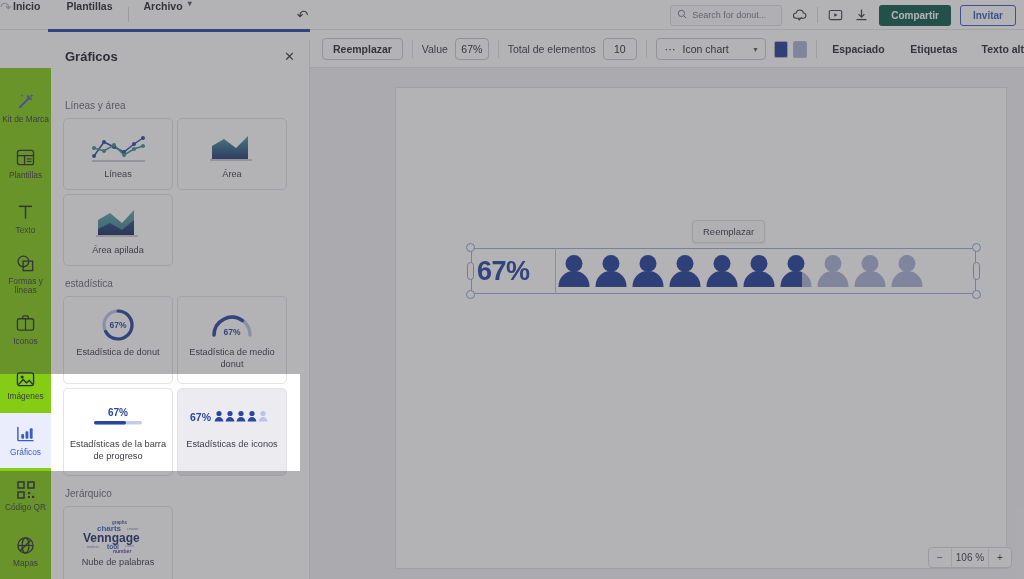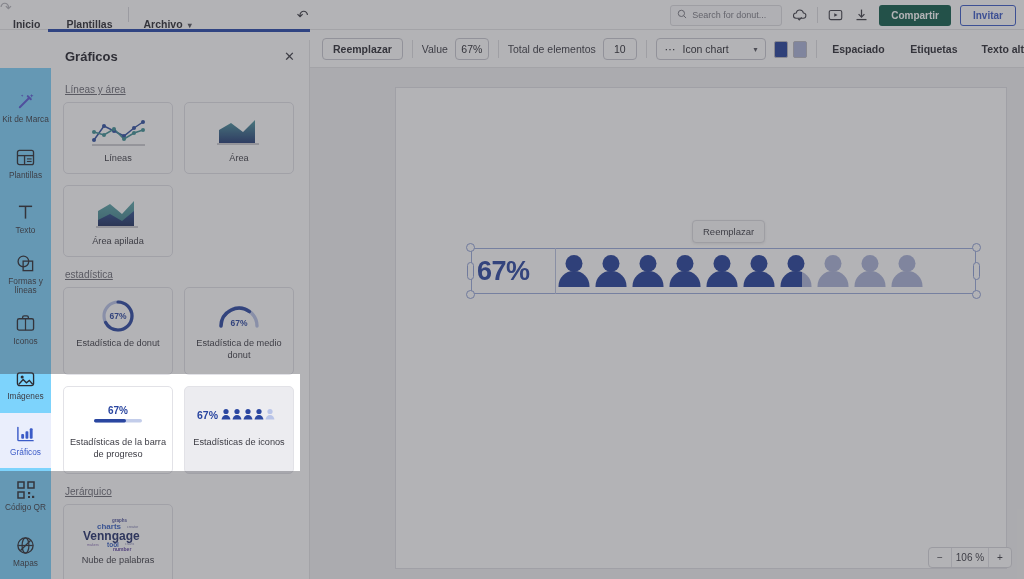--- a/index.html
+++ b/index.html
@@ -13,21 +13,21 @@
 
   
   .topbar {
     position: absolute; left:0; top:0; width:1024px; height:30px;
     background:#ffffff; display:flex; align-items:center;
     border-bottom:1px solid #e4e4e6;
   }
   .tb-left { display:flex; align-items:center; height:30px; }
   .tb-item {
     font-size:10.5px; font-weight:bold; color:#2c2c33;
-    padding:0 13px; height:30px; display:flex; align-items:flex-end;
+    padding:0 13px; height:30px; display:flex; align-items:flex-start;
     position:relative; white-space:nowrap;
   }
   .tb-divider { width:1px; height:15px; background:#d8d8dc; margin:0 2px; }
   .tb-item.with-caret { font-weight:bold; }
   .caret { margin-left:5px; font-size:8px; color:#55555e; line-height:1; }
   .filename {
     margin-left:6px; width:182px; height:21px; border:1px solid #d5d5da;
     border-radius:3px; background:#fff; display:flex; align-items:center;
     padding:0 7px; font-size:9.5px; color:#4a4a52; overflow:hidden; white-space:nowrap;
   }
@@ -81,21 +81,21 @@
     padding:0 8px; font-size:10.5px; color:#2c2c33; background:#fff;
     display:flex; align-items:center; gap:6px;
   }
   .t2-select .sel-label { flex:1; white-space:nowrap; }
   .swatch { width:17px; height:17px; border-radius:2px; border:1px solid #b9b9c2; }
   .t2-text { font-size:10.5px; font-weight:bold; color:#2c2c33; white-space:nowrap; }
 
   
   .rail {
     position:absolute; left:0; top:68px; width:51px; height:511px;
-    background:#7dd3fc; display:flex; flex-direction:column; align-items:center;
+    background:#84cc16; display:flex; flex-direction:column; align-items:center;
     padding-top:12px; gap:0;
   }
   .rail-item {
     width:51px; height:56px; display:flex; flex-direction:column;
     align-items:center; justify-content:center; gap:3px;
   }
   .rail-item.active { background:#eaeefc; }
   .rail-ic { height:21px; display:flex; align-items:center; justify-content:center; color:#2c2c33; }
   .rail-item.active .rail-ic { color:#3b5bc7; }
   .rail-lb { font-size:8.3px; color:#3c3c44; text-align:center; line-height:1.12; }
@@ -106,22 +106,22 @@
     position:absolute; left:51px; top:40px; width:259px; height:539px;
     background:#ffffff; border-right:1px solid #e4e4e6;
   }
   .panel-head {
     height:33px; display:flex; align-items:center; justify-content:space-between;
     padding:0 14px 0 14px;
   }
   .panel-title { font-size:13px; font-weight:bold; color:#22222a; }
   .panel-close { font-size:13px; color:#3c3c44; line-height:1; }
   .panel-body { padding:4px 12px 0 12px; height:506px; overflow:hidden; }
-  .sec-title { font-size:10px; color:#6b6b74; margin:7px 0 7px 2px;text-decoration:underline; }
-  .card-grid { display:flex; flex-wrap:wrap; gap:11px; }
+  .sec-title { font-size:10px; color:#6b6b74; margin:23px 0 7px 2px; }
+  .card-grid { display:flex; flex-wrap:wrap; gap:4px; }
   .card {
     width:110px; min-height:72px; border:1px solid #e2e2e7; border-radius:5px;
     background:#fff; display:flex; flex-direction:column; align-items:center;
     justify-content:flex-start; padding:9px 5px 7px 5px;
   }
   .card.selected { background:#ececf0; border-color:#e2e2e7; }
   .card-thumb { height:38px; display:flex; align-items:center; justify-content:center; width:100%; }
   .card-label {
     font-size:9.2px; color:#3c3c44; text-align:center; line-height:1.25; margin-top:3px;
   }

